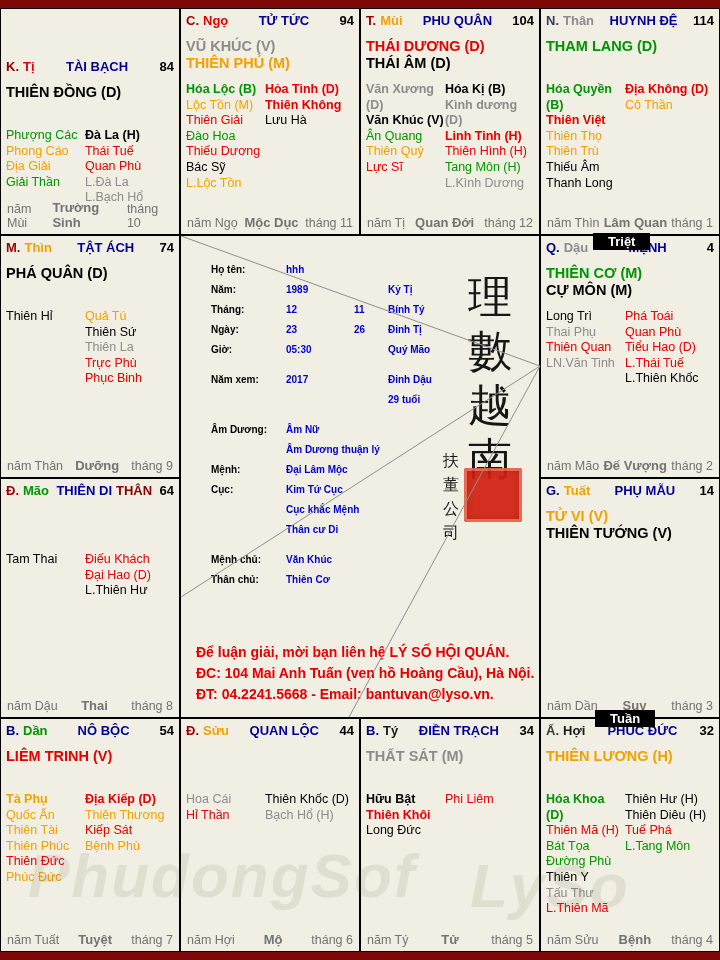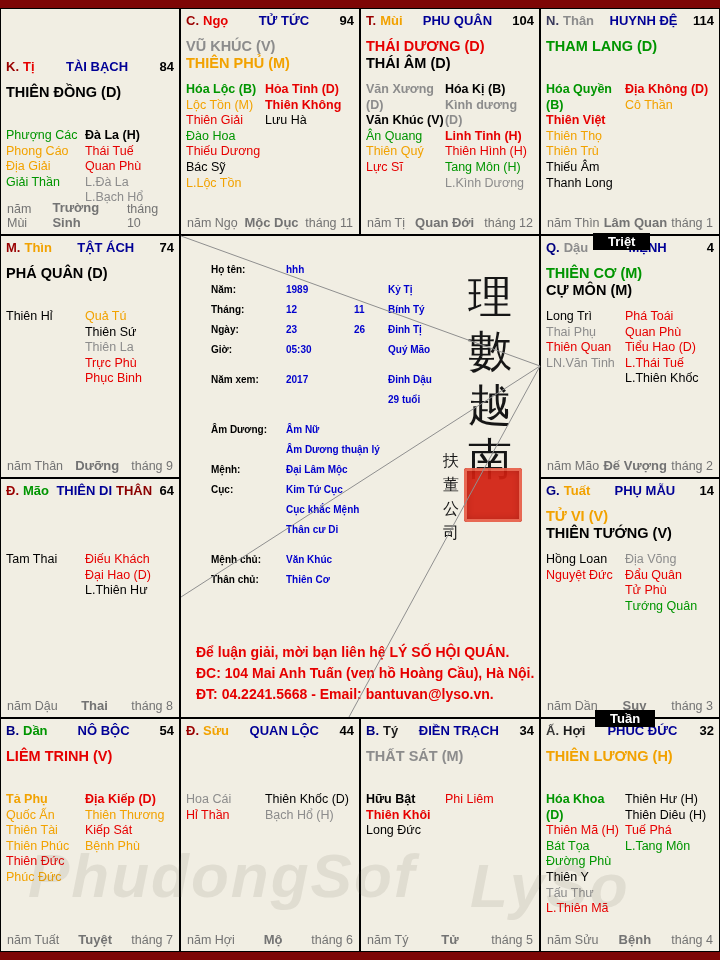--- a/index.html
+++ b/index.html
@@ -369,32 +369,20 @@
     <div class="cell-header">
       <span style="color: rgb(0, 0, 128);">G.</span>
       <span class="branch" style="color: rgb(242, 162, 0);">Tuất</span>
       <span class="pname"><span>PHỤ MẪU</span></span>
       <span class="num">14</span>
     </div>
     <div class="mains">
           <div class="main-star c-o">TỬ VI (V)</div>
           <div class="main-star c-k">THIÊN TƯỚNG (V)</div>
         </div>
-    <div class="stars">
-      <div class="colL">
-            <div class="star c-k">Hồng Loan</div>
-            <div class="star c-r">Nguyệt Đức</div>
-          </div>
-      <div class="colR">
-            <div class="star c-y">Địa Võng</div>
-            <div class="star c-r">Đẩu Quân</div>
-            <div class="star c-r">Tử Phù</div>
-            <div class="star c-g">Tướng Quân</div>
-          </div>
-    </div>
     <div class="cell-footer">
       <span>năm Dần</span>
       <span class="van">Suy</span>
       <span>tháng 3</span>
     </div>
   </div>
       <div class="cell" style="grid-row-start: 4; grid-column-start: 1;">
     <div class="cell-header">
       <span style="color: rgb(0, 0, 128);">B.</span>
       <span class="branch" style="color: rgb(0, 149, 0);">Dần</span>

